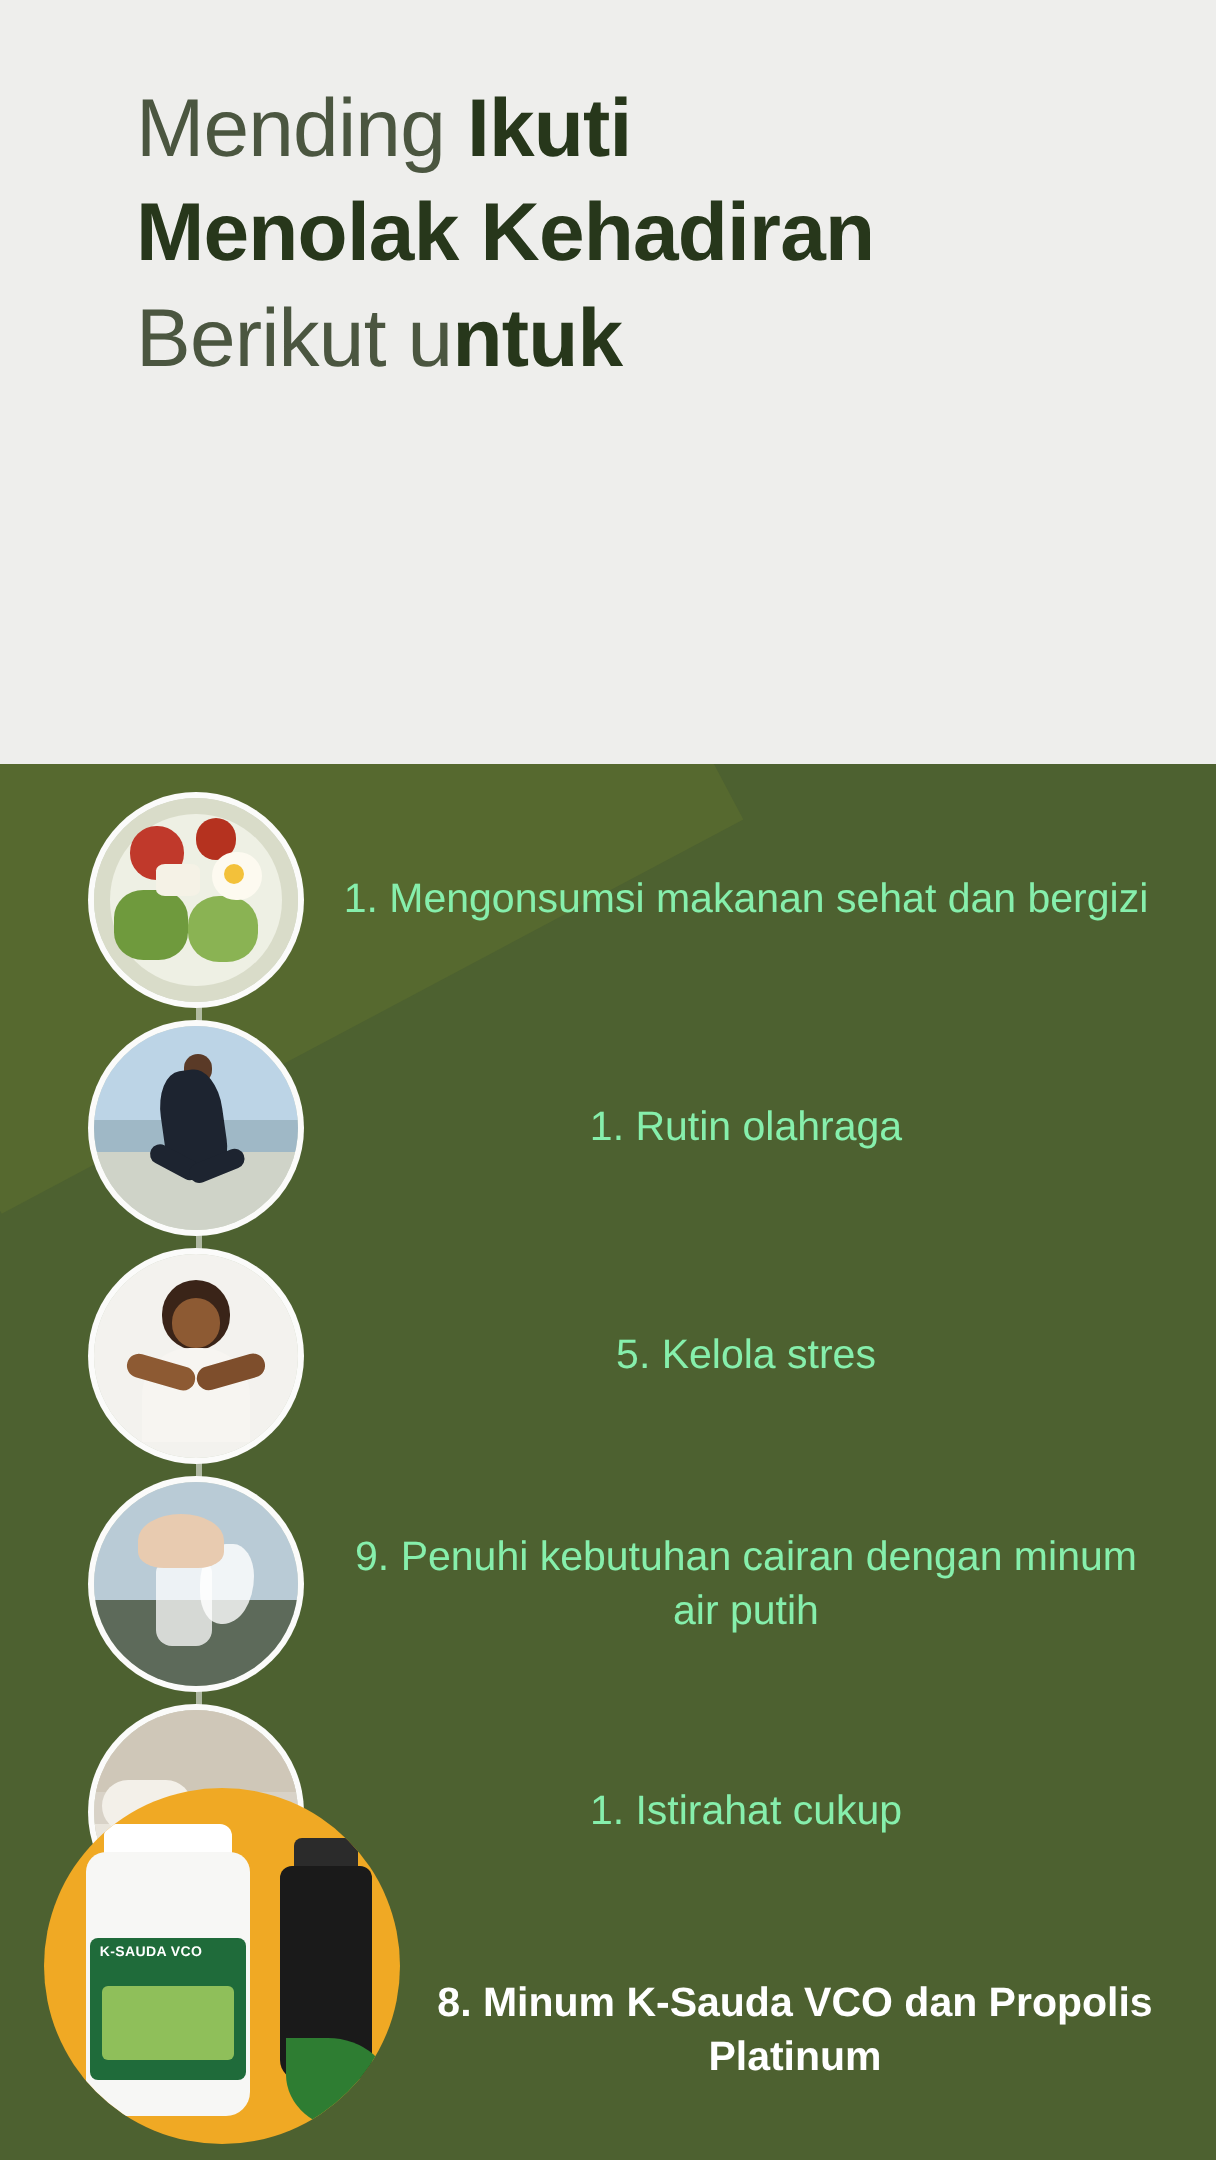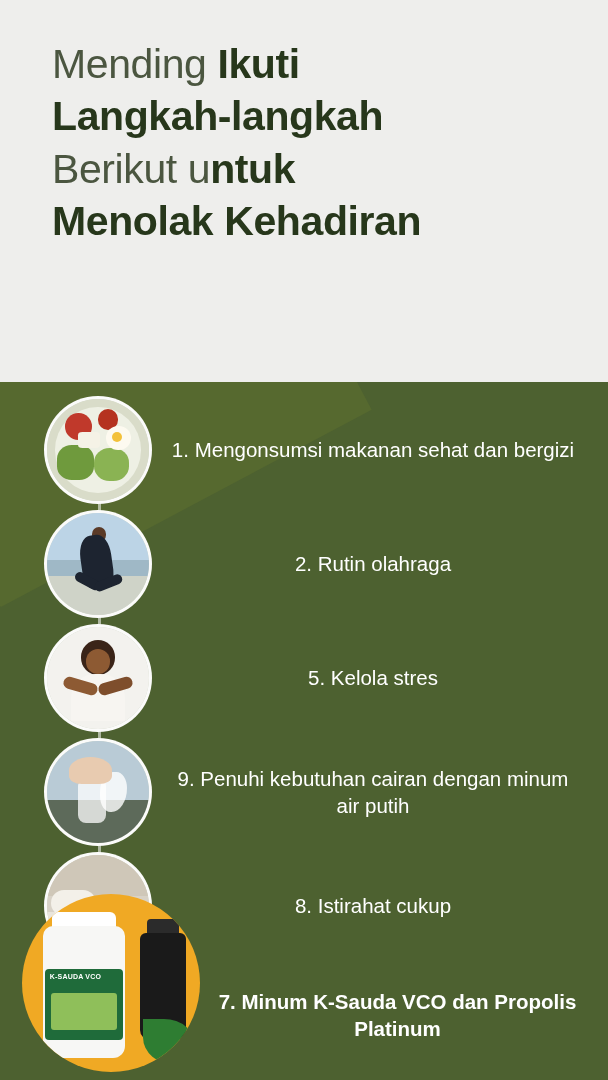--- a/index.html
+++ b/index.html
@@ -18,21 +18,21 @@
   .headline {
     position: absolute;
     top: 38px; left: 52px; right: 40px;
     font-size: 41px;
     line-height: 1.28;
     color: #2f3d22;
     letter-spacing: -0.4px;
   }
   .headline .light { font-weight: 400; color: #4b5640; }
   .headline .bold { font-weight: 700; color: #27371b; }
-  .hl-line { display: block; white-space: nowrap; }
+  .hl-line { display: block; white-space: nowrap; margin-left: 16px; }
 
   
   .green-panel {
     position: absolute;
     left: 0; right: 0;
     top: 382px; bottom: 0;
     background: #4d6130;
     overflow: hidden;
   }
   .green-panel::before {
@@ -79,21 +79,21 @@
     position: relative;
     flex: 0 0 auto;
     width: 108px; height: 108px;
     border-radius: 50%;
     overflow: hidden;
     border: 3px solid rgba(255,255,255,0.9);
     background: #cfd6c6;
   }
   .step-text {
     flex: 1 1 auto;
-    color: #ffffff;
+    color: #86efac;
     font-size: 20.5px;
     line-height: 1.34;
     text-align: center;
     padding-right: 6px;
     font-weight: 400;
   }
 
   
   .product-row {
     position: absolute;
@@ -169,27 +169,24 @@
 </head>
 <body>
 
 <div class="poster">
 
   <div class="headline">
     <span class="hl-line">
       <span class="light">Mending </span><span class="bold">Ikuti</span>
     </span>
     <span class="hl-line">
-      <span class="bold">Langkah-langkah</span>
+      <span class="bold">Menolak Kehadiran</span>
     </span>
     <span class="hl-line">
       <span class="light">Berikut u</span><span class="bold">ntuk</span>
-    </span>
-    <span class="hl-line">
-      <span class="bold">Menolak Kehadiran</span>
     </span>
   </div>
 
   <div class="green-panel">
 
     <div class="connector"></div>
 
     <div class="steps">
 
       <div class="step" style="top: 14px;">
@@ -210,21 +207,21 @@
 
       <div class="step" style="top: 128px;">
         <div class="thumb">
           <div class="run">
             <div class="head"></div>
               <div class="fig"></div>
               <div class="leg1"></div>
               <div class="leg2"></div>
           </div>
         </div>
-        <div class="step-text">2. Rutin olahraga</div>
+        <div class="step-text">1. Rutin olahraga</div>
       </div>
 
       <div class="step" style="top: 242px;">
         <div class="thumb">
           <div class="joy">
             <div class="head"></div>
               <div class="face"></div>
               <div class="body"></div>
               <div class="arm1"></div>
               <div class="arm2"></div>
@@ -247,36 +244,36 @@
       <div class="step" style="top: 470px;">
         <div class="thumb">
           <div class="sleep">
             <div class="wall"></div>
               <div class="bed"></div>
               <div class="pillow"></div>
               <div class="head"></div>
               <div class="blanket"></div>
           </div>
         </div>
-        <div class="step-text">8. Istirahat cukup</div>
+        <div class="step-text">1. Istirahat cukup</div>
       </div>
 
     </div>
 
     <div class="product-row">
       <div class="product-circle">
         <div class="prod">
           <div class="cap"></div>
           <div class="bottle"></div>
           <div class="label">
             <span class="lt">K-SAUDA VCO</span>
             <span class="img"></span>
           </div>
           <div class="dropcap"></div>
           <div class="drop"></div>
           <div class="leaf"></div>
         </div>
       </div>
-      <div class="product-text">7. Minum K-Sauda VCO dan Propolis Platinum</div>
+      <div class="product-text">8. Minum K-Sauda VCO dan Propolis Platinum</div>
     </div>
 
   </div>
 </div>
 
 </body></html>

